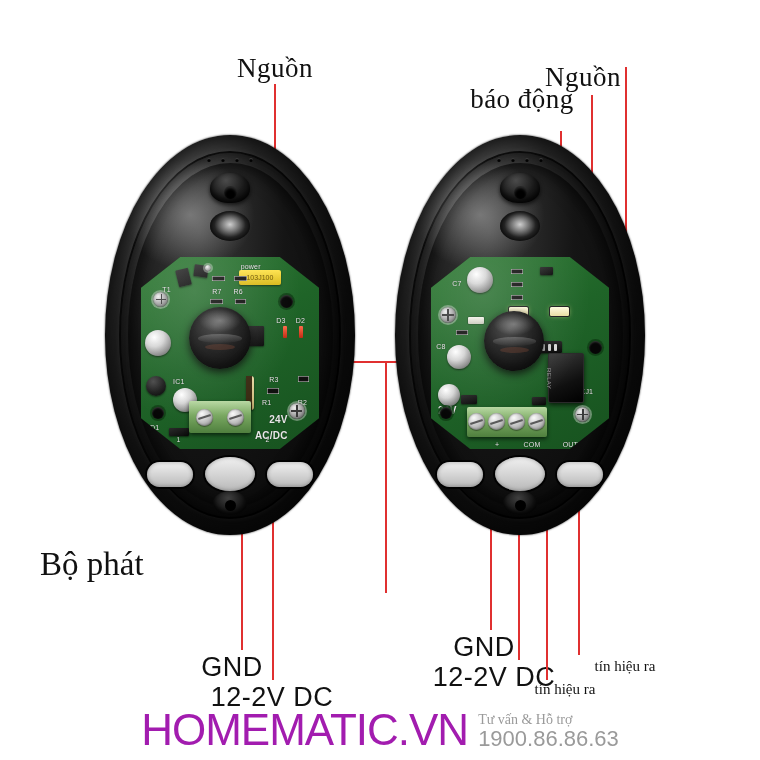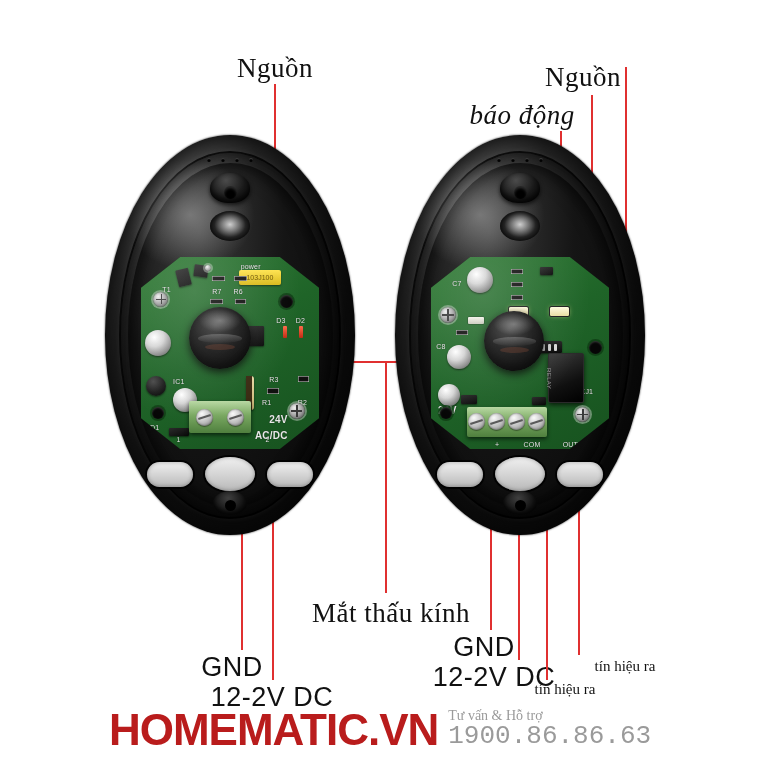--- a/index.html
+++ b/index.html
@@ -149,63 +149,63 @@
         box-shadow:0 3px 8px rgba(0,0,0,.85), inset 0 -4px 10px rgba(0,0,0,.9);}
   .dome:after{content:"";position:absolute;left:14%;right:14%;top:44%;height:14%;
         border-radius:50%;
         background:linear-gradient(rgba(255,255,255,.22),rgba(255,255,255,.02));}
   .dome:before{content:"";position:absolute;left:26%;right:26%;top:60%;height:10%;
         border-radius:50%;background:rgba(120,60,40,.35);}
 
   
   #wm{position:absolute;left:0;bottom:8px;width:760px;
       display:flex;align-items:flex-end;justify-content:center;gap:10px;}
-  #wmMain{font-size:44px;letter-spacing:-1px;color:#b91c1c;
-      font-family:"Liberation Sans",sans-serif;line-height:1;font-weight:700;}
+  #wmMain{font-size:44px;letter-spacing:-1px;color:#a21caf;
+      font-family:"Liberation Sans",sans-serif;line-height:1;font-weight:400;}
   #wmSub{display:flex;flex-direction:column;color:#9a9a9a;line-height:1.02;padding-bottom:2px;}
   #wmSub .t1{font-size:14px;font-family:"Liberation Serif",serif;}
-  #wmSub .t2{font-size:26px;font-family:Liberation Mono, monospace;}
+  #wmSub .t2{font-size:22px;font-family:Liberation Sans, sans-serif;}
 </style>
 </head>
 <body>
 
 <div id="stage">
 
   <div class="lbl big c" style="left:275px;top:53px;">Nguồn</div>
   <div class="lead v" style="left:274px;top:84px;height:266px;"></div>
 
   <div class="lbl big c" style="left:583px;top:62px;">Nguồn</div>
   <div class="lead v" style="left:591px;top:95px;height:217px;"></div>
 
   <div class="lead v" style="left:625px;top:67px;height:240px;"></div>
   <div class="lead h" style="left:589px;top:306px;width:38px;"></div>
 
-  <div class="lbl big c" style="left:522px;top:100px;font-style:italic;">báo động</div>
+  <div class="lbl big c" style="left:522px;top:84px;">báo động</div>
   <div class="lead v" style="left:560px;top:131px;height:154px;"></div>
 
   <div class="lead h" style="left:255px;top:361px;width:290px;"></div>
   <div class="lead v" style="left:385px;top:361px;height:232px;"></div>
-  <div class="lbl big" style="left:312px;top:598px;">Mắt thấu kính</div>
 
   <div class="lead v" style="left:241px;top:465px;height:185px;"></div>
   <div class="lbl big sans c" style="left:232px;top:652px;">GND</div>
   <div class="lead v" style="left:272px;top:465px;height:215px;"></div>
   <div class="lbl big sans c" style="left:272px;top:682px;">12-2V DC</div>
 
   <div class="lead v" style="left:490px;top:465px;height:165px;"></div>
   <div class="lbl big sans c" style="left:484px;top:632px;">GND</div>
   <div class="lead v" style="left:518px;top:465px;height:195px;"></div>
   <div class="lbl big sans c" style="left:494px;top:662px;">12-2V DC</div>
 
   <div class="lead v" style="left:546px;top:465px;height:215px;"></div>
   <div class="lbl c" style="left:565px;top:681px;font-size:15px;">tín hiệu ra</div>
 
   <div class="lead v" style="left:578px;top:465px;height:190px;"></div>
   <div class="lbl c" style="left:625px;top:658px;font-size:15px;">tín hiệu ra</div>
 
+  <div class="lbl" style="left:40px;top:546px;font-size:33px;">Bộ phát</div>
 
   <div class="device" style="left:105px;top:135px;">
     <div class="shell">
       <div class="rim"></div>
       <div class="rim2"></div>
       <div class="glint" style="left:8%;top:6%;width:52%;height:28%;"></div>
     </div>
     <div class="vents">
         <i></i>
         <i></i>

